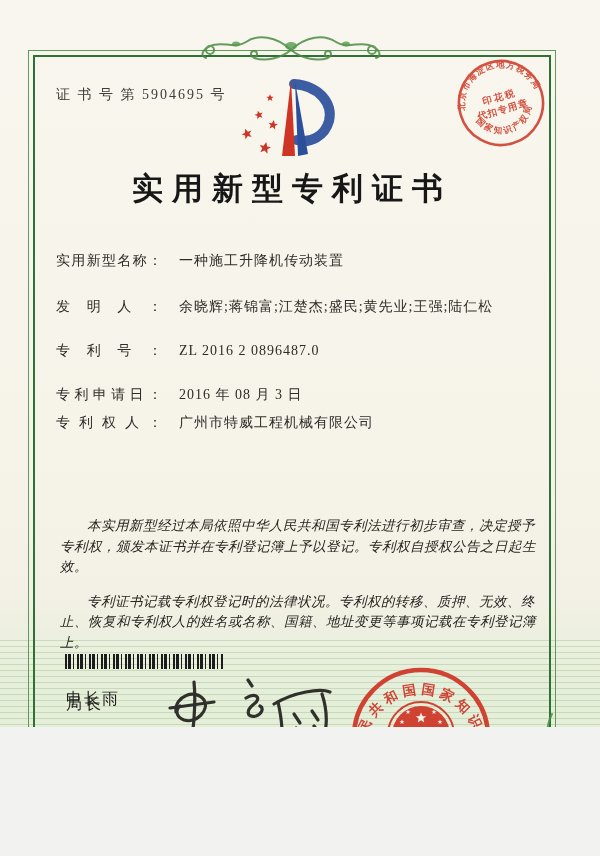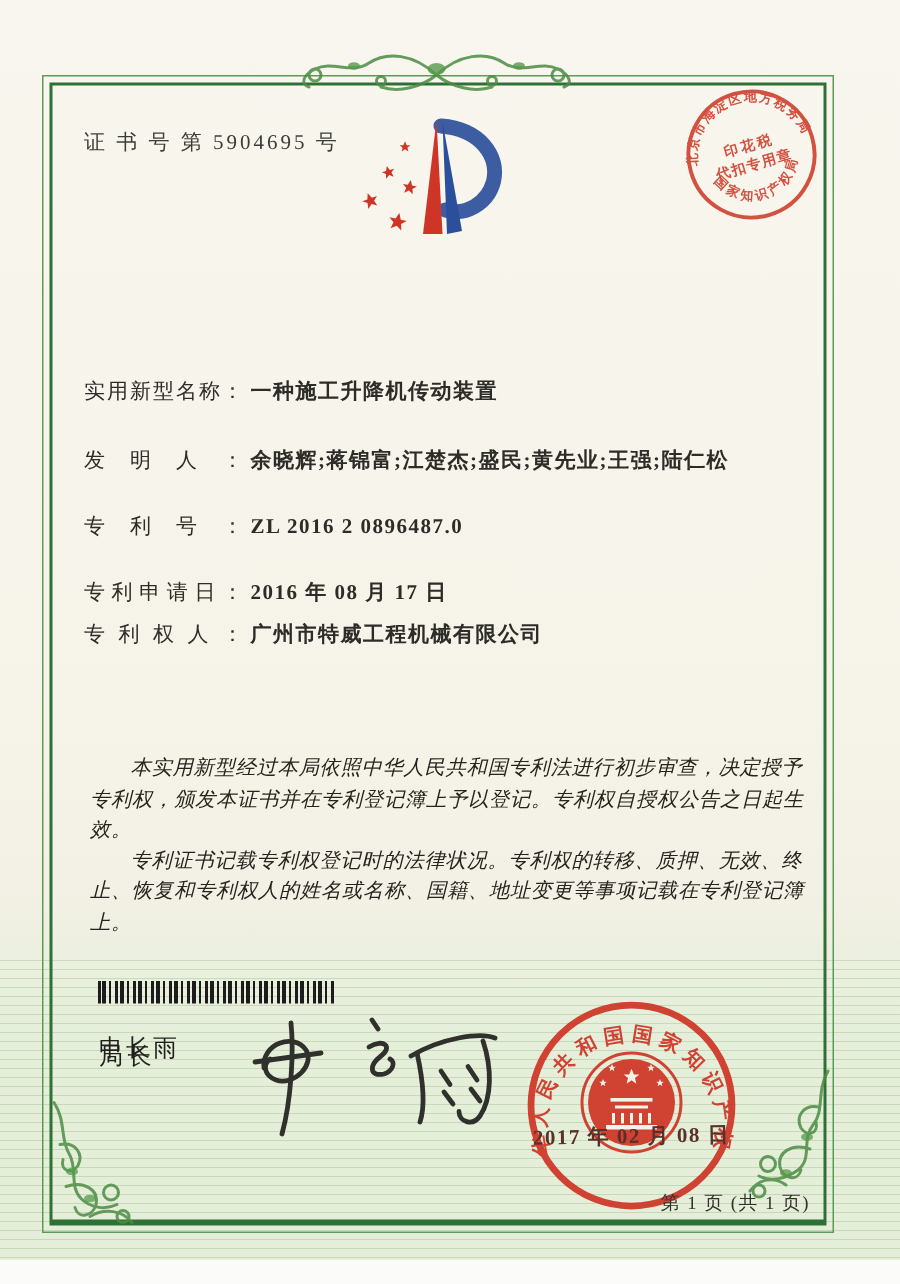--- a/index.html
+++ b/index.html
@@ -1,18 +1,18 @@
 <!DOCTYPE html>
 <html><head>
 <meta charset="utf-8">
 <style>
   * { margin:0; padding:0; box-sizing:border-box; }
   html,body { width:600px; height:856px; }
   body { font-family:"Liberation Serif","DejaVu Serif",serif; background:#f2f2f0; }
-  .stage { position:relative; width:600px; height:856px; overflow:hidden; background:#fbfbf9; }
+  .stage { position:relative; width:600px; height:727px; overflow:hidden; background:#fbfbf9; }
   .paper {
     position:absolute; left:0; top:0; width:600px; height:840px; overflow:hidden;
     background:linear-gradient(180deg,#f8f6ee 0%,#f6f3e9 55%,#f2f0e4 75%);
     box-shadow:0 6px 16px rgba(60,60,55,.35);
   }
   .green-zone {
     position:absolute; left:0; top:598px; width:600px; height:242px;
     background:linear-gradient(180deg, rgba(229,239,218,0) 0px, rgba(229,239,218,.85) 70px, #e4eed9 110px);
   }
   .green-lines {
@@ -21,24 +21,24 @@
   }
   .frame-outer { position:absolute; left:28px; top:50px; width:528px; height:772px; border:1px solid #5f9a58; }
   .frame-inner { position:absolute; left:33px; top:55px; width:518px; height:762px;
     border:2px solid #2f7036; border-bottom-width:4px; }
   .cert-no { position:absolute; left:56px; top:86px; font-size:14px; letter-spacing:2px; color:#3c3c3a; }
   .logo { position:absolute; left:232px; top:78px; }
   .title { position:absolute; left:28px; top:168px; width:528px; text-align:center;
     font-size:31px; font-weight:bold; letter-spacing:9px; color:#171717; }
   .field-row { position:absolute; left:56px; width:492px; font-size:14px; color:#2e2c28; white-space:nowrap; }
   .field-label { display:inline-block; width:106px; text-align:justify; text-align-last:justify; color:#2e2c28; }
-  .field-value { margin-left:5px; letter-spacing:1px;font-weight:bold; }
+  .field-value { margin-left:17px; letter-spacing:1px; }
   .body-text { position:absolute; left:60px; top:502px; width:482px; font-size:13.5px;
     line-height:20.5px; color:#26241f; font-style:italic; }
-  .body-text p { text-indent:2em; letter-spacing:.5px; }
+  .body-text p { text-indent:2em; letter-spacing:.5px;margin-top:14px; }
   .barcode { position:absolute; left:65px; top:654px; width:158px; height:15px;
     background:repeating-linear-gradient(90deg,#1c1c1c 0 2px,transparent 2px 3px,#1c1c1c 3px 6px,transparent 6px 8px,#1c1c1c 8px 9px,transparent 9px 12px);
   }
   .commissioner-role { position:absolute; left:66px; top:694px; font-size:16px; color:#201f1d;
     font-family:"Liberation Sans","DejaVu Sans",sans-serif; letter-spacing:3px; }
   .commissioner-name { position:absolute; left:66px; top:689px; font-size:16px; color:#201f1d;
     font-family:"Liberation Sans","DejaVu Sans",sans-serif; letter-spacing:2px; }
   .signature { position:absolute; left:152px; top:664px; }
   .seal { position:absolute; left:350px; top:666px; opacity:.93; }
   .date-stamp { position:absolute; left:350px; top:749px; width:142px; text-align:center;
@@ -121,32 +121,33 @@
       <polygon points="63,3 66,78 76,76" fill="#2c4f9c"></polygon>
       <g fill="#cf3526">
         <use href="#star" transform="translate(38,20) scale(0.38)"></use>
         <use href="#star" transform="translate(27,37) scale(0.45) rotate(-15)"></use>
         <use href="#star" transform="translate(41,47) scale(0.5) rotate(10)"></use>
         <use href="#star" transform="translate(15,56) scale(0.55) rotate(-20)"></use>
         <use href="#star" transform="translate(33,70) scale(0.62) rotate(12)"></use>
       </g>
     </svg>
 
+    <div class="title">实用新型专利证书</div>
 
     <div class="field-row" style="top:252px;">
       <span class="field-label">实用新型名称：</span><span class="field-value">一种施工升降机传动装置</span>
     </div>
     <div class="field-row" style="top:298px;">
       <span class="field-label">发明人：</span><span class="field-value">余晓辉;蒋锦富;江楚杰;盛民;黄先业;王强;陆仁松</span>
     </div>
     <div class="field-row" style="top:342px;">
       <span class="field-label">专利号：</span><span class="field-value">ZL 2016 2 0896487.0</span>
     </div>
     <div class="field-row" style="top:386px;">
-      <span class="field-label">专利申请日：</span><span class="field-value">2016 年 08 月 17 日</span>
+      <span class="field-label">专利申请日：</span><span class="field-value">2016 年 08 月 3 日</span>
     </div>
     <div class="field-row" style="top:414px;">
       <span class="field-label">专利权人：</span><span class="field-value">广州市特威工程机械有限公司</span>
     </div>
 
     <div class="body-text">
       <p>本实用新型经过本局依照中华人民共和国专利法进行初步审查，决定授予专利权，颁发本证书并在专利登记簿上予以登记。专利权自授权公告之日起生效。</p>
       <p>专利证书记载专利权登记时的法律状况。专利权的转移、质押、无效、终止、恢复和专利权人的姓名或名称、国籍、地址变更等事项记载在专利登记簿上。</p>
     </div>
 

